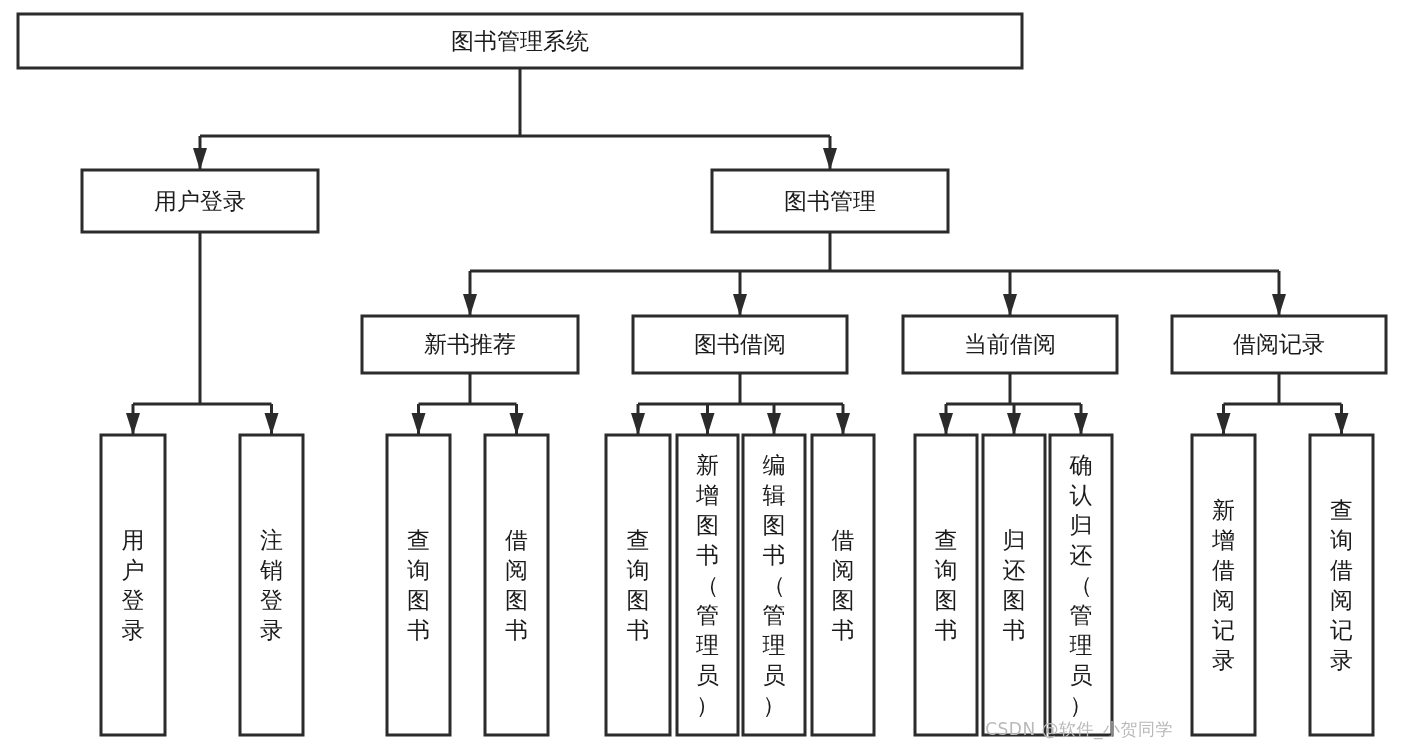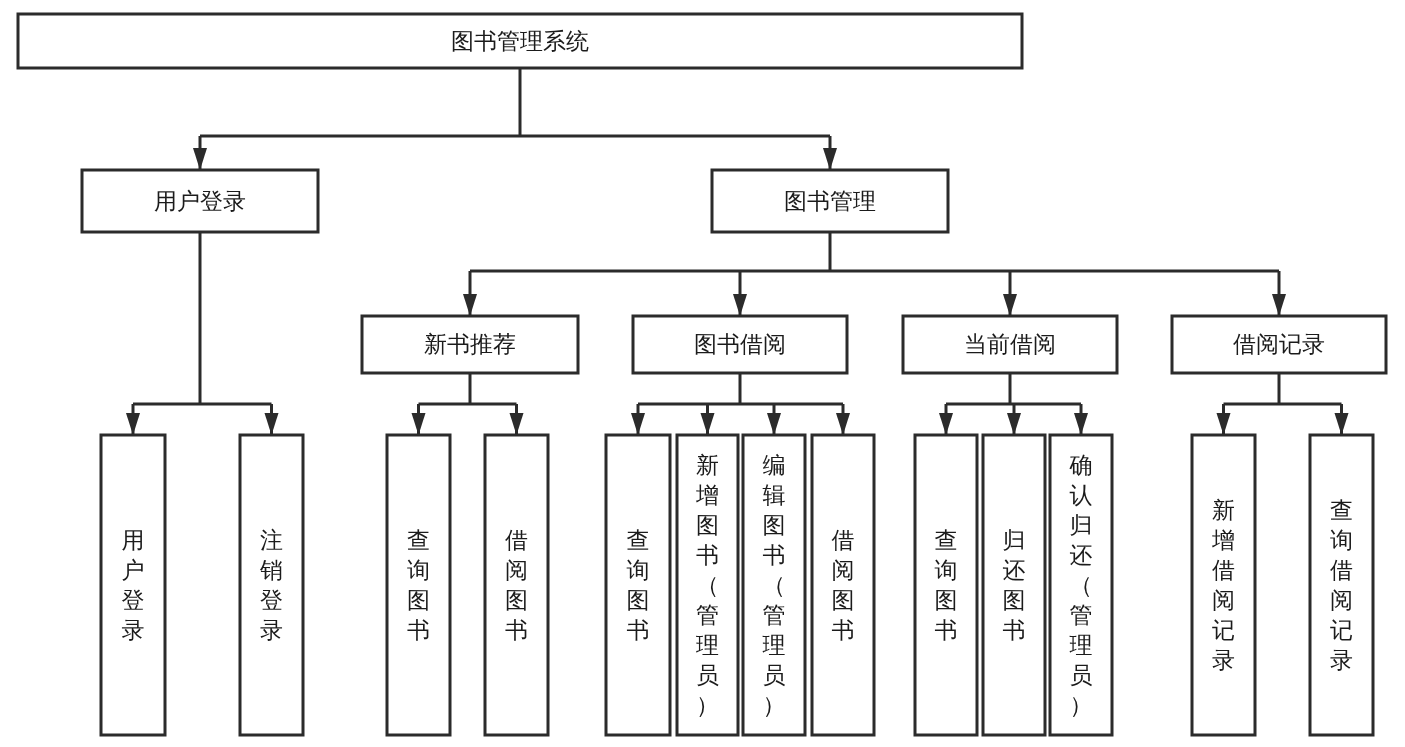--- a/index.html
+++ b/index.html
@@ -203,13 +203,14 @@
         <g>
           <rect x="1192" y="435" width="63" height="300" class="node-box"></rect>
           <text class="node-label-vertical" x="1223.5" y="518.4"><tspan x="1223.5" dy="0">新</tspan><tspan x="1223.5" dy="30">增</tspan><tspan x="1223.5" dy="30">借</tspan><tspan x="1223.5" dy="30">阅</tspan><tspan x="1223.5" dy="30">记</tspan><tspan x="1223.5" dy="30">录</tspan></text>
         </g>
         <g>
           <rect x="1310" y="435" width="63" height="300" class="node-box"></rect>
           <text class="node-label-vertical" x="1341.5" y="518.4"><tspan x="1341.5" dy="0">查</tspan><tspan x="1341.5" dy="30">询</tspan><tspan x="1341.5" dy="30">借</tspan><tspan x="1341.5" dy="30">阅</tspan><tspan x="1341.5" dy="30">记</tspan><tspan x="1341.5" dy="30">录</tspan></text>
         </g>
       </g>
   </svg>
+  <div class="watermark">CSDN @软件_小贺同学</div>
 </div>
 
 </body></html>

